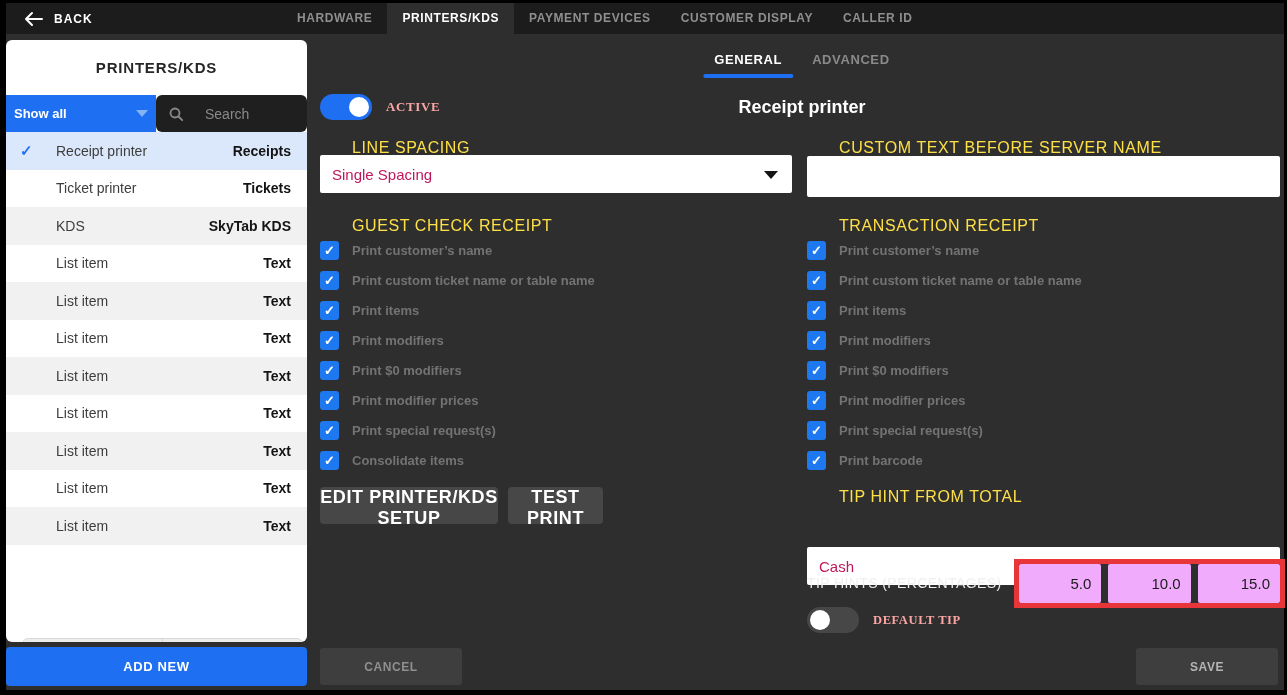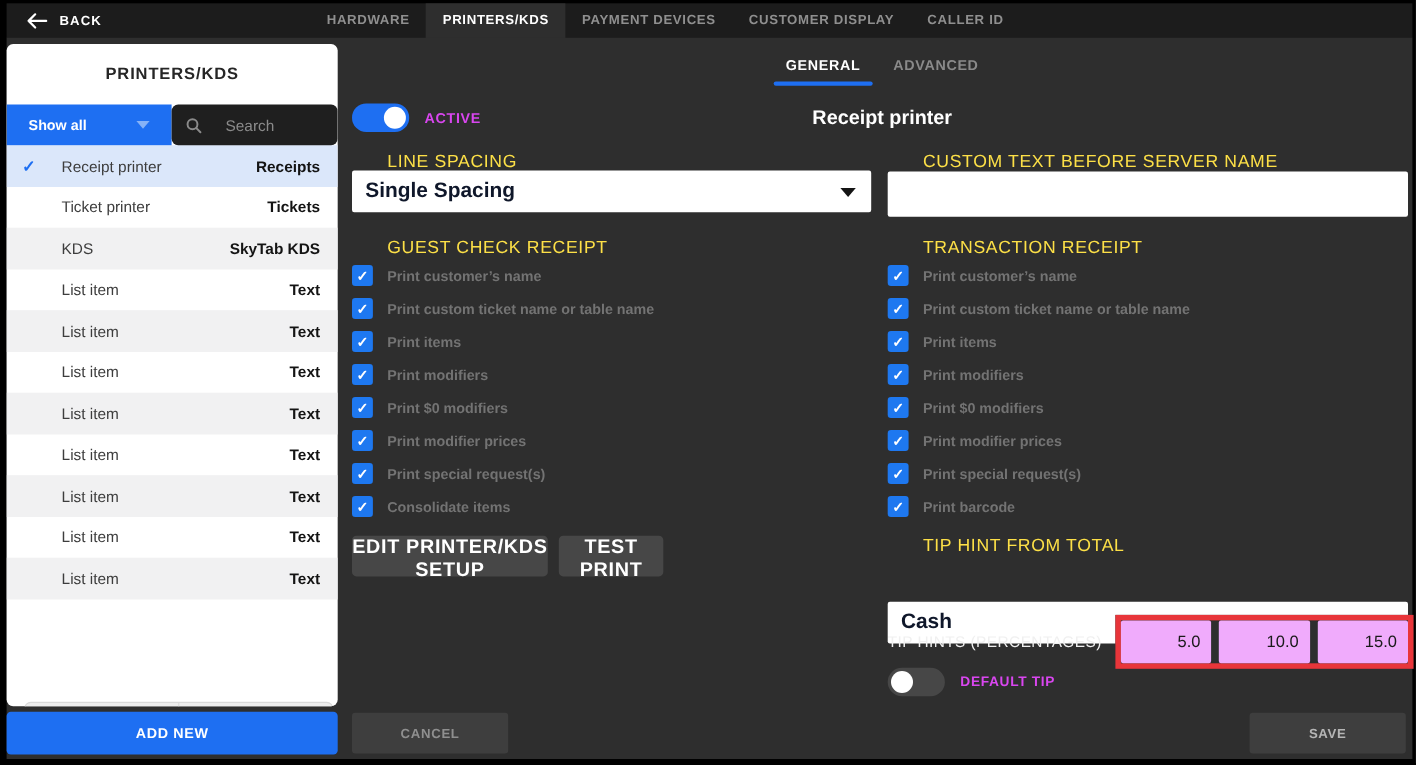--- a/index.html
+++ b/index.html
@@ -19,21 +19,21 @@
   
   .content-bg { left:6px; top:34px; width:1278px; height:656px; background:#2e2e2e; }
 
   
   .sidebar-panel { left:6px; top:40px; width:301px; height:602px; background:#fff;
                    border-radius:6px; overflow:hidden; }
   .sidebar-title { height:55px; line-height:55px; text-align:center; font-size:15px; font-weight:bold;
                    letter-spacing:.8px; color:#262626; }
   .filter-row { display:flex; height:37px; }
   .show-all { width:150px; background:#1e6ff2; color:#fff; font-size:13px; font-weight:bold;
-              display:flex; align-items:center; padding:0 20px; cursor:pointer; }
+              display:flex; align-items:center; padding:0 8px; cursor:pointer; }
   .show-all-label { flex:1; }
   .show-all-caret { width:0; height:0; border-left:6px solid transparent; border-right:6px solid transparent;
                     border-top:7px solid #86b2f7; }
   .search-box { flex:1; background:#1f1f1f; border-radius:6px; display:flex; align-items:center;
                 gap:21px; padding:0 12px; }
   .search-input { background:transparent; border:none; outline:none; color:#bdbdbd; font-size:14px; width:100%; }
   .search-input::placeholder { color:#8a8a8a; }
   .list-rows { }
   .list-row { height:37.5px; display:flex; align-items:center; padding:0 16px 0 14px; cursor:pointer; }
   .list-row.shaded { background:#f1f1f2; }
@@ -57,28 +57,28 @@
   .main-tab.active { color:#fff; }
   .tab-underline { height:4px; border-radius:2px; background:#1e6ff2; margin-top:7px;
                    width:calc(100% + 22px); margin-left:-11px; }
 
   .toggle { position:relative; width:52px; height:26px; border-radius:13px; cursor:pointer; }
   .toggle .knob { position:absolute; top:3px; width:20px; height:20px; border-radius:50%; background:#fff; }
   .toggle.on { background:#1e6ff2; } .toggle.on .knob { right:3px; }
   .toggle.off { background:#474747; } .toggle.off .knob { left:3px; }
 
   .active-row { left:320px; top:94px; display:flex; align-items:center; gap:14px; }
-  .toggle-label { color:#d946ef; font-size:13px; font-weight:bold; letter-spacing:.6px; }
+  .toggle-label { color:#fca5a5; font-size:13px; font-weight:bold; letter-spacing:.6px;font-family:Liberation Serif, serif; }
   .page-title { left:802px; top:97px; transform:translateX(-50%); color:#fff; font-size:18px; font-weight:bold;
                 white-space:nowrap; }
 
   .section-label { color:#fde047; font-size:16px; letter-spacing:.6px;margin-left:32px; }
   .select-box { position:relative; background:#fff; border-radius:2px; height:38px; display:flex;
                 align-items:center; padding:0 36px 0 12px; cursor:pointer; }
-  .select-value { font-size:19px; color:#0f172a;font-weight:bold; }
+  .select-value { font-size:15px; color:#be185d; }
   .select-caret { position:absolute; right:14px; top:50%; margin-top:-3px; width:0; height:0;
                   border-left:7px solid transparent; border-right:7px solid transparent;
                   border-top:8px solid #141414; }
   .text-input { background:#fff; border:none; border-radius:2px; outline:none; font-size:15px; color:#1a1a1a;
                 padding:0 12px; font-family:"Liberation Sans", sans-serif; }
 
   .check-col { display:flex; flex-direction:column; gap:11px; }
   .check-row { display:flex; align-items:center; height:19px; }
   .cb { width:19px; height:19px; border-radius:3px; background:#1e78f0; display:flex; align-items:center;
         justify-content:center; cursor:pointer; flex:0 0 19px; }

